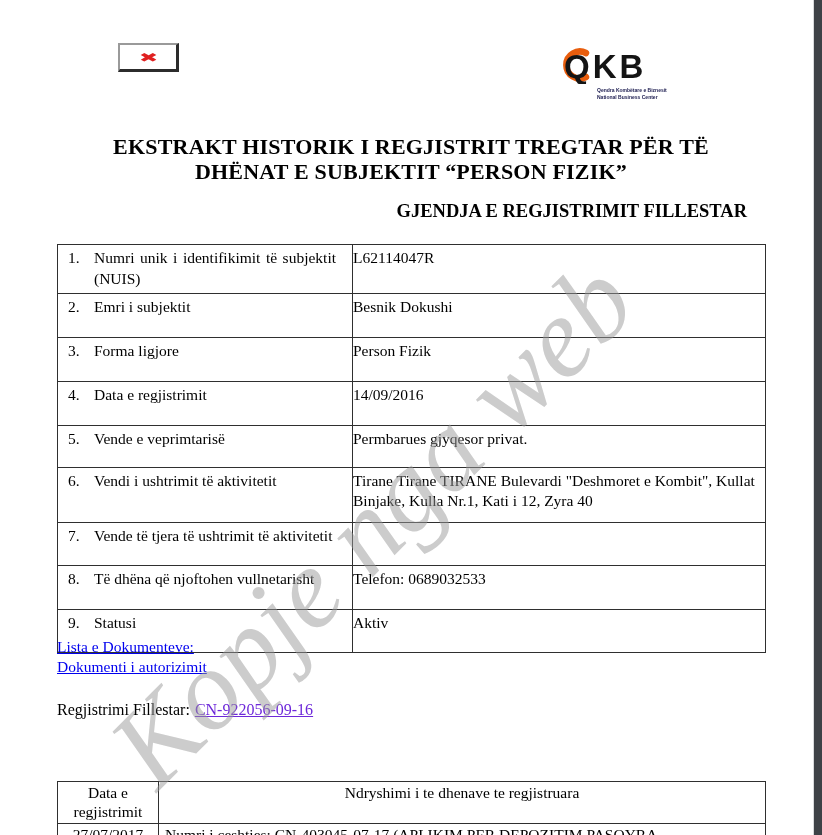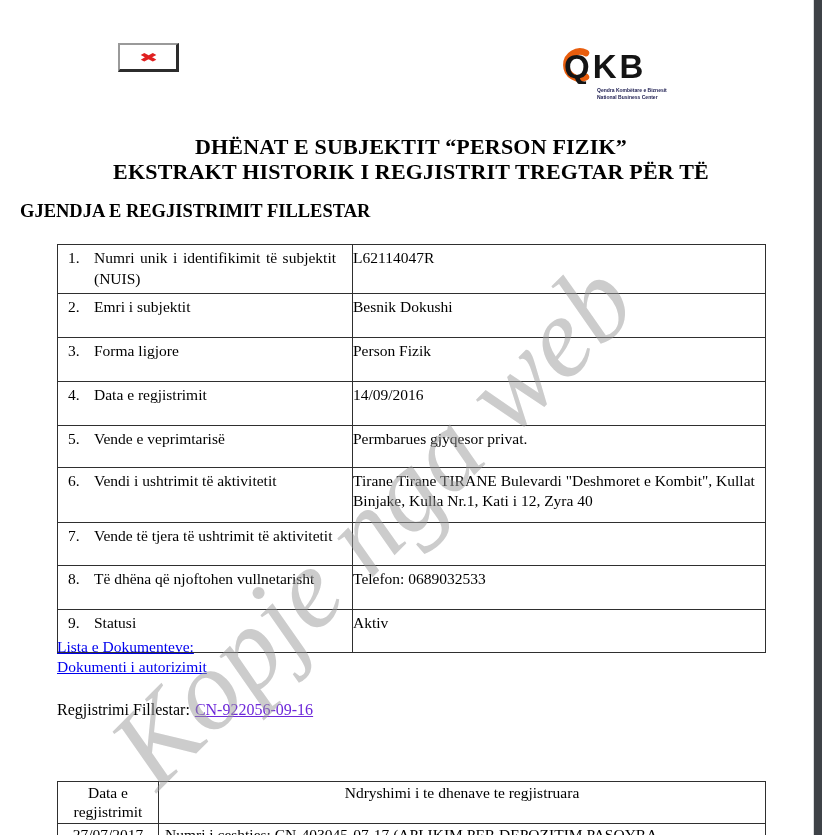--- a/index.html
+++ b/index.html
@@ -14,21 +14,21 @@
   .broken-img .x-glyph{color:#e02020;font-family:"DejaVu Sans",sans-serif;font-weight:bold;
               font-size:13px;line-height:1;transform:scaleX(1.8);}
 
   
   .qkb{position:absolute;left:556px;top:36px;width:120px;height:52px;margin-top:12px;}
   .qkb-sub{position:absolute;left:41px;top:39px;font-family:"Liberation Sans",sans-serif;
            font-size:5px;font-weight:bold;color:#232355;line-height:1.4;white-space:nowrap;}
 
   .doc-title{position:absolute;left:41px;width:740px;top:134px;text-align:center;
              font-weight:bold;font-size:22px;line-height:1.14;letter-spacing:.2px;}
-  .section-heading{position:absolute;left:20px;width:740px;top:201px;text-align:left;
+  .section-heading{position:absolute;left:7px;width:740px;top:201px;text-align:right;
              font-weight:bold;font-size:18.5px;}
 
   
   .reg-table{position:absolute;left:57px;top:244px;width:708px;border-collapse:collapse;
              table-layout:fixed;font-size:15.5px;}
   .reg-table td{border:1px solid #2f2f2f;vertical-align:top;padding:3px 8px 3px 0;line-height:1.34;}
   .reg-table td.label-cell{padding-left:10px;}
   .label-inner{display:flex;}
   .label-inner .num{width:26px;flex:none;}
   .label-inner .lbl{flex:1;text-align:justify;padding-right:8px;}
@@ -84,22 +84,22 @@
       <path d="M30 5 A13.5 13.5 0 1 0 30 29" fill="none" stroke="#E85D0D" stroke-width="6.5" stroke-linecap="round"></path>
       <text x="8" y="30" font-family="Liberation Sans, sans-serif" font-size="33" font-weight="600" letter-spacing="3" fill="#141414">QKB</text>
     </svg>
     <div class="qkb-sub">
       <div>Qendra Kombëtare e Biznesit</div>
       <div>National Business Center</div>
     </div>
   </div>
 
   <div class="doc-title">
+    <div>EKSTRAKT HISTORIK I REGJISTRIT TREGTAR PËR TË</div>
     <div>DHËNAT E SUBJEKTIT “PERSON FIZIK”</div>
-    <div>EKSTRAKT HISTORIK I REGJISTRIT TREGTAR PËR TË</div>
   </div>
   <div class="section-heading">GJENDJA E REGJISTRIMIT FILLESTAR</div>
 
   <table class="reg-table">
     <colgroup>
         <col style="width:295px">
         <col style="width:413px">
       </colgroup>
     <tbody>
       <tr>

